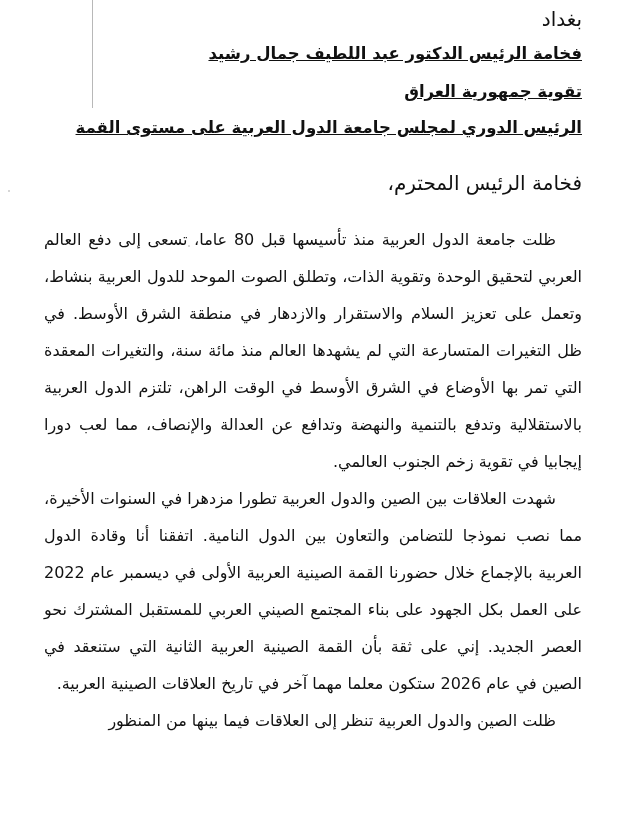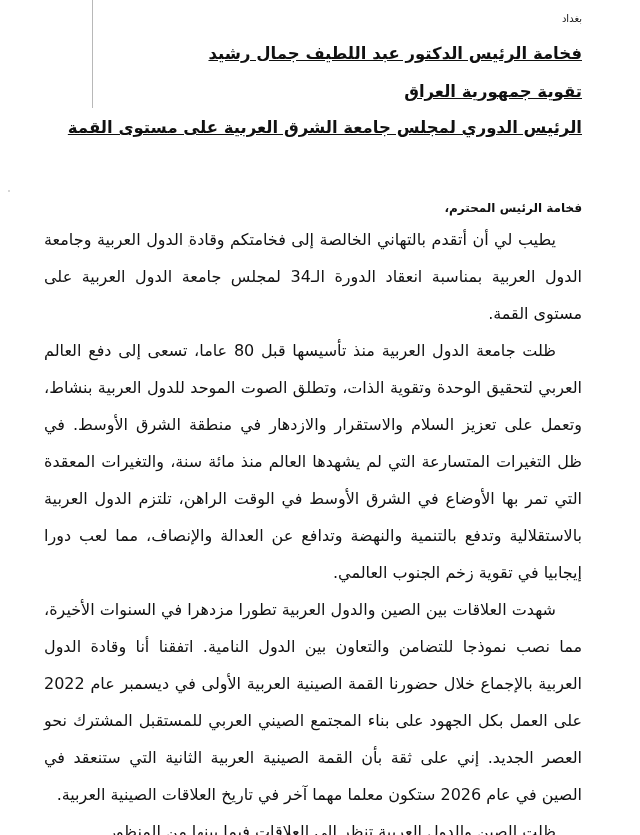--- a/index.html
+++ b/index.html
@@ -28,43 +28,42 @@
       left: 44px;
       right: 58px;
       top: 0;
       direction: rtl;
       text-align: right;
     }
     .place {
       position: absolute;
       right: 0;
       top: 8px;
-      font-size: 10px;
+      font-size: 20px;
       line-height: 22px;
     }
     .addr {
       position: absolute;
       right: 0;
       font-weight: bold;
       font-size: 16.5px;
       line-height: 24px;
       white-space: nowrap;
       text-decoration: underline;
     }
     .addr-1 { top: 42px; }
     .addr-2 { top: 80px; }
     .addr-3 { top: 116px; }
 
     .salutation {
       position: absolute;
       right: 0;
-      top: 196px;
-      font-size: 12px;
+      top: 171px;
+      font-size: 20px;
       line-height: 24px;
-      font-weight: bold;
     }
     .body-text {
       position: absolute;
       right: 0;
       left: 0;
       top: 221px;
       font-size: 16px;
       line-height: 37px;
     }
     .para {
@@ -88,23 +87,22 @@
 
 <div class="margin-line"></div>
 <span class="dot" style="left:188px; top:245px;"></span>
 <span class="dot" style="left:8px; top:190px;"></span>
 
 <div class="page">
   <div class="place">بغداد</div>
 
   <div class="addr addr-1">فخامة الرئيس الدكتور عبد اللطيف جمال رشيد</div>
   <div class="addr addr-2">تقوية جمهورية العراق</div>
-  <div class="addr addr-3">الرئيس الدوري لمجلس جامعة الشرق العربية على مستوى القمة</div>
+  <div class="addr addr-3">الرئيس الدوري لمجلس جامعة الدول العربية على مستوى القمة</div>
 
   <div class="salutation">فخامة الرئيس المحترم،</div>
 
   <div class="body-text">
-    <p class="para para-1">يطيب لي أن أتقدم بالتهاني الخالصة إلى فخامتكم وقادة الدول العربية وجامعة الدول العربية بمناسبة انعقاد الدورة الـ34 لمجلس جامعة الدول العربية على مستوى القمة.</p>
     <p class="para para-2">ظلت جامعة الدول العربية منذ تأسيسها قبل 80 عاما، تسعى إلى دفع العالم العربي لتحقيق الوحدة وتقوية الذات، وتطلق الصوت الموحد للدول العربية بنشاط، وتعمل على تعزيز السلام والاستقرار والازدهار في منطقة الشرق الأوسط. في ظل التغيرات المتسارعة التي لم يشهدها العالم منذ مائة سنة، والتغيرات المعقدة التي تمر بها الأوضاع في الشرق الأوسط في الوقت الراهن، تلتزم الدول العربية بالاستقلالية وتدفع بالتنمية والنهضة وتدافع عن العدالة والإنصاف، مما لعب دورا إيجابيا في تقوية زخم الجنوب العالمي.</p>
     <p class="para">شهدت العلاقات بين الصين والدول العربية تطورا مزدهرا في السنوات الأخيرة، مما نصب نموذجا للتضامن والتعاون بين الدول النامية. اتفقنا أنا وقادة الدول العربية بالإجماع خلال حضورنا القمة الصينية العربية الأولى في ديسمبر عام 2022 على العمل بكل الجهود على بناء المجتمع الصيني العربي للمستقبل المشترك نحو العصر الجديد. إني على ثقة بأن القمة الصينية العربية الثانية التي ستنعقد في الصين في عام 2026 ستكون معلما مهما آخر في تاريخ العلاقات الصينية العربية.</p>
     <p class="para">ظلت الصين والدول العربية تنظر إلى العلاقات فيما بينها من المنظور</p>
   </div>
 </div>
 
 </body></html>

